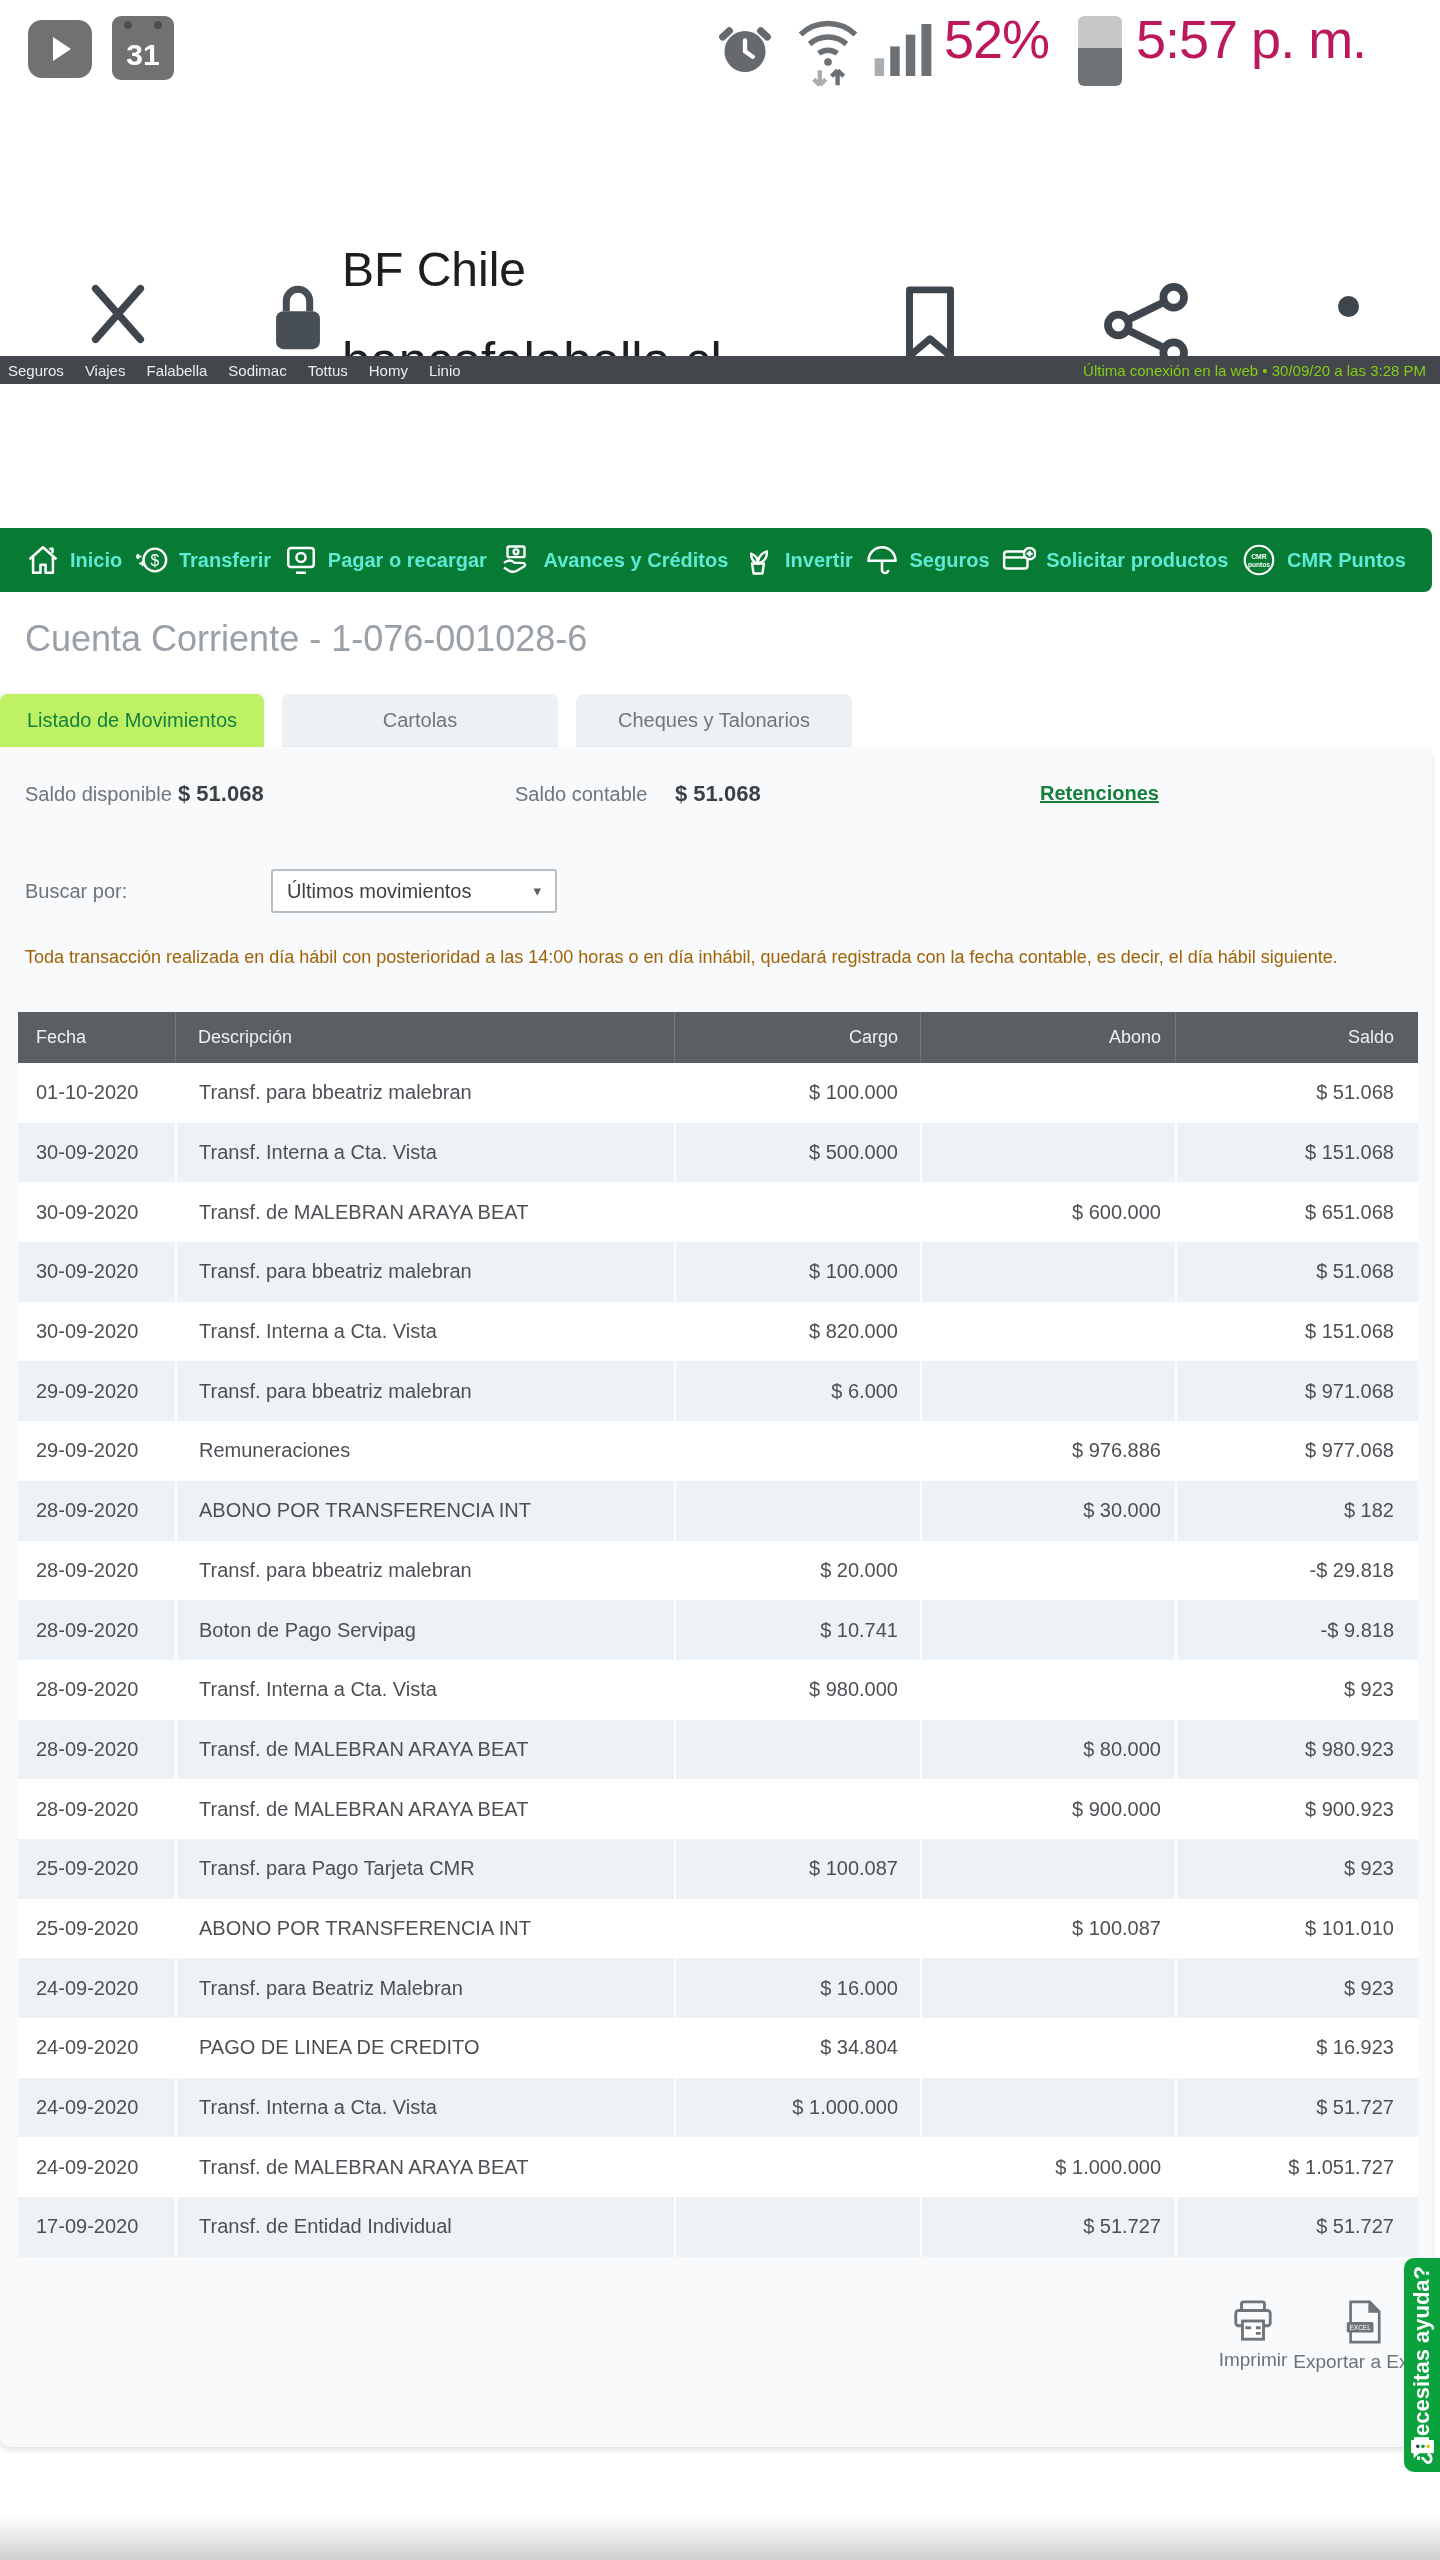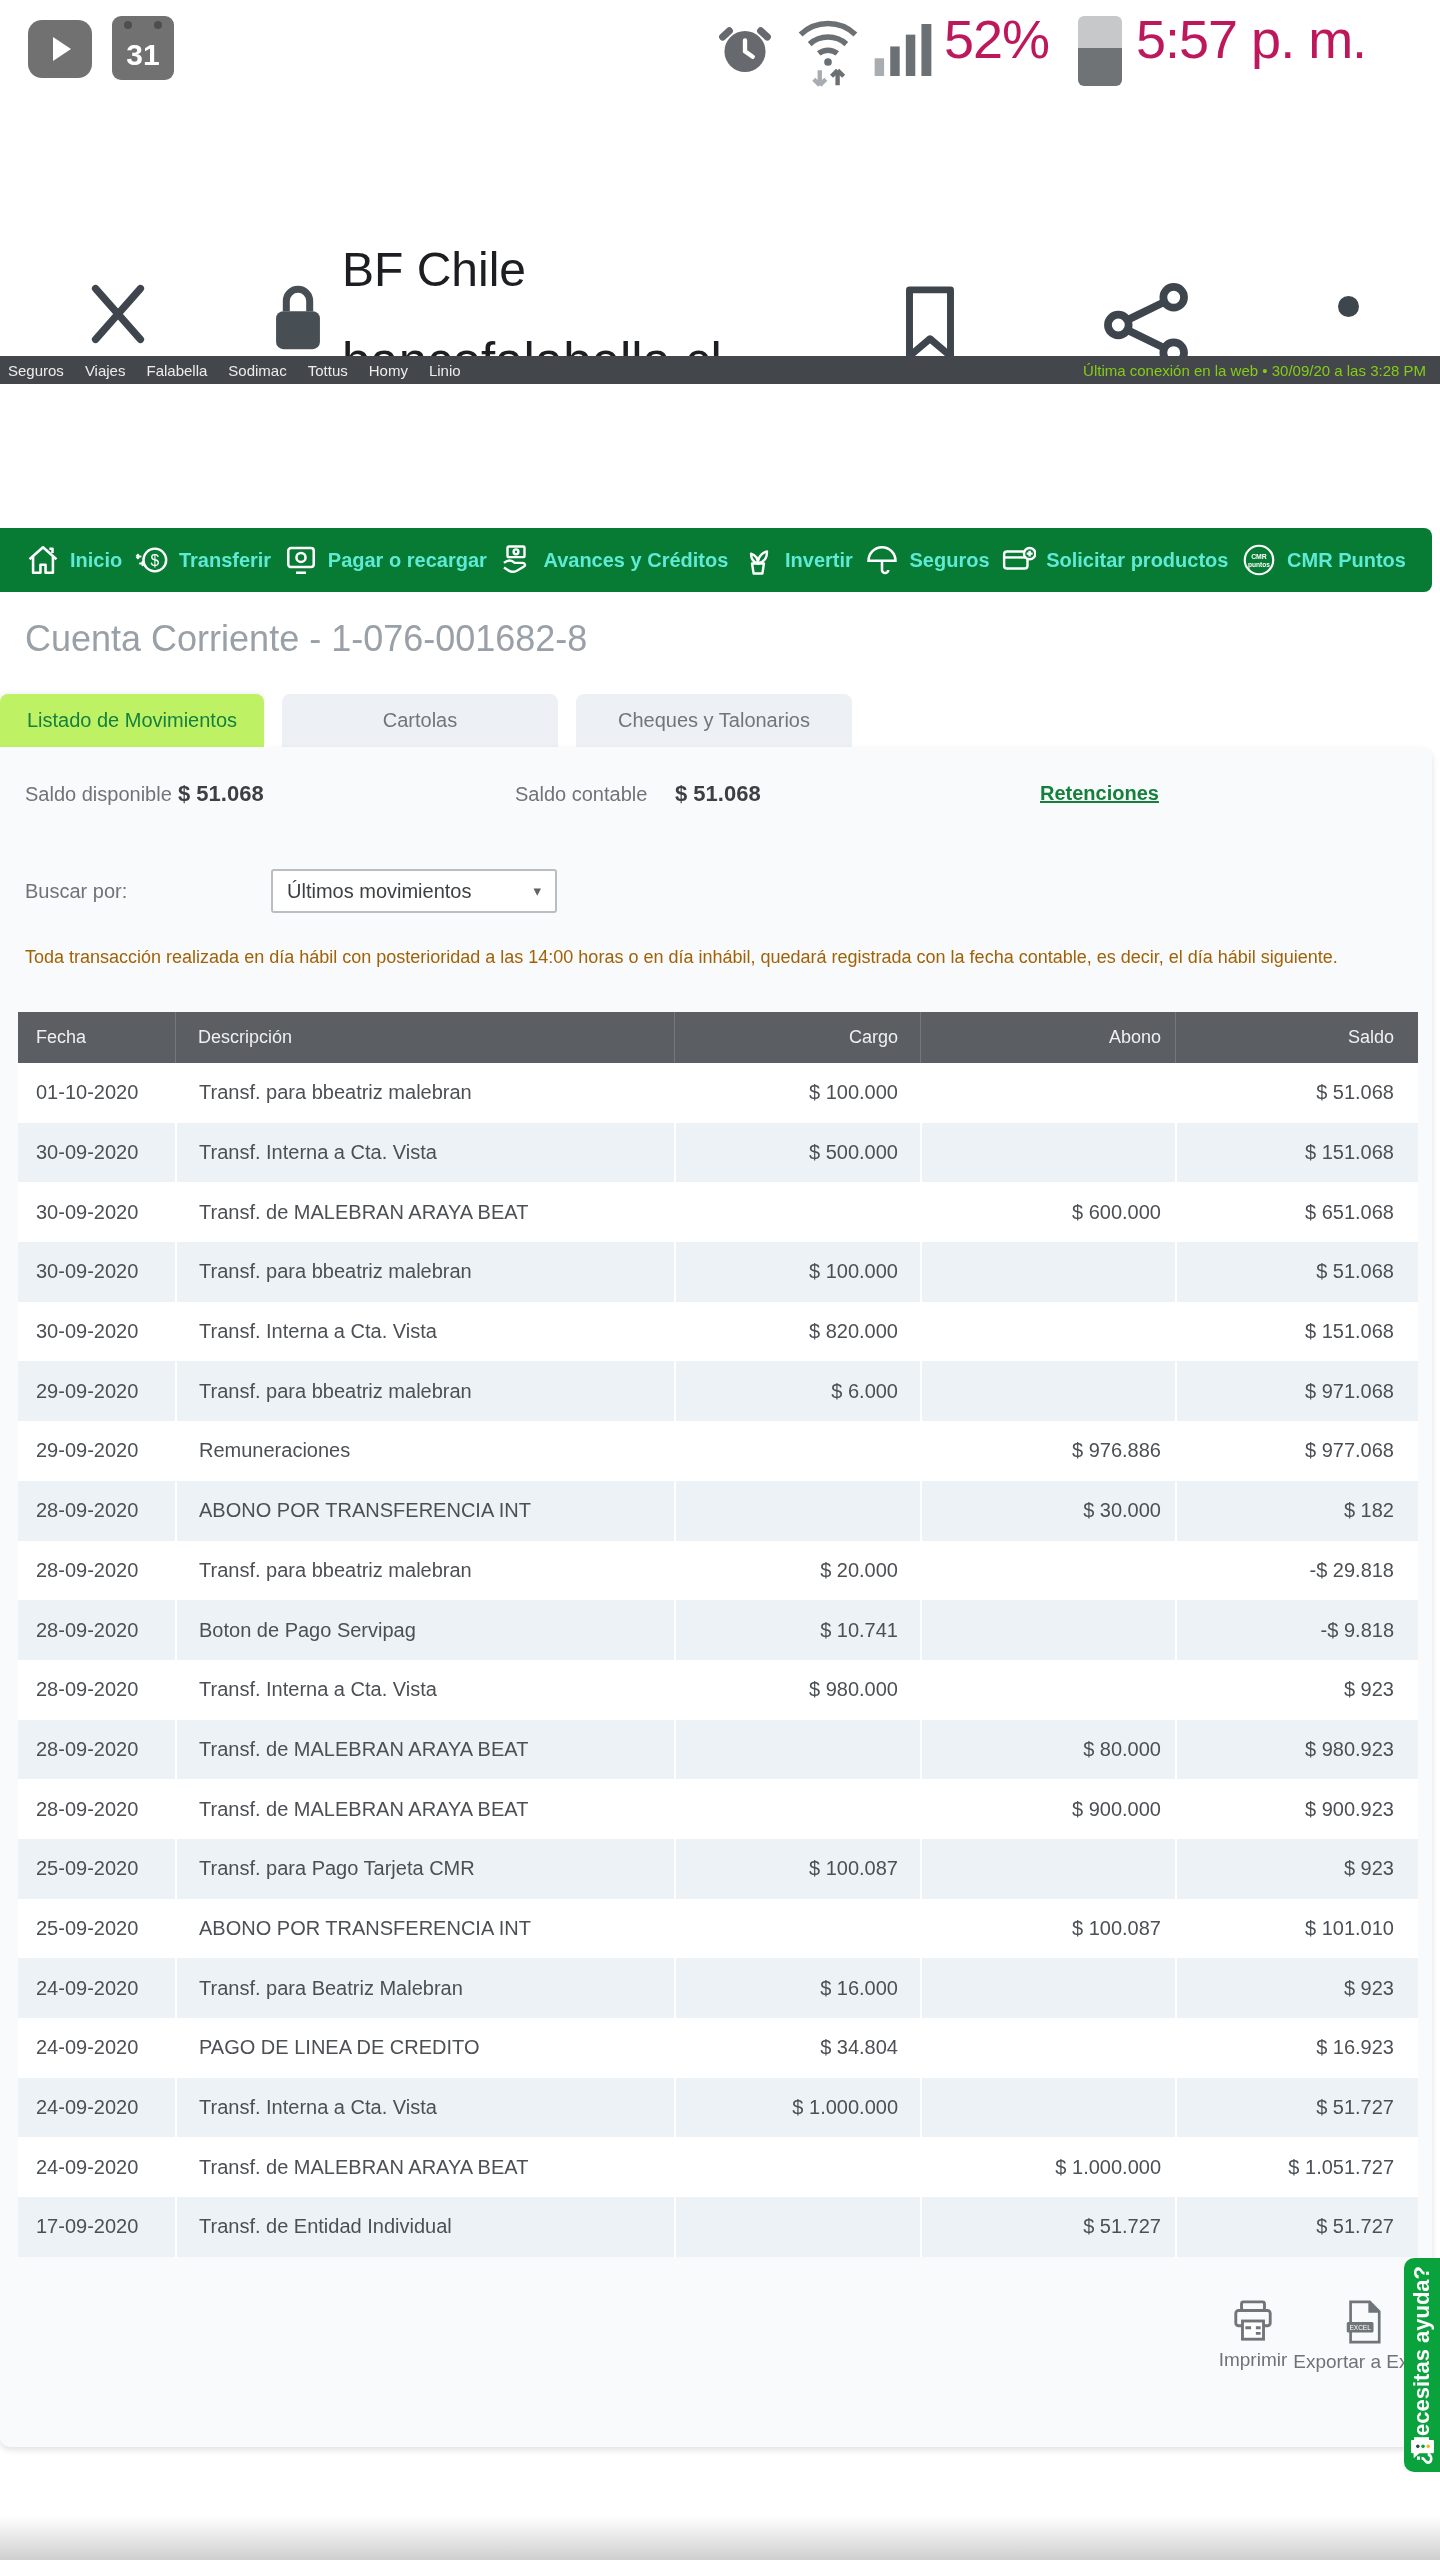--- a/index.html
+++ b/index.html
@@ -334,21 +334,21 @@
         <svg width="36" height="36" viewBox="0 0 24 24" fill="none" stroke="#fff" stroke-width="1.4">
           <circle cx="12" cy="12" r="9.5"></circle>
           <text x="12" y="11.2" font-size="4.6" fill="#fff" stroke="none" text-anchor="middle" font-weight="bold" font-family="sans-serif">CMR</text>
           <text x="12" y="16.6" font-size="4.4" fill="#fff" stroke="none" text-anchor="middle" font-weight="bold" font-family="sans-serif">puntos</text>
         </svg>
       </span>
       <span class="lbl">CMR Puntos</span>
     </div>
   </div>
 
-<div id="page-title">Cuenta Corriente - 1-076-001682-8</div>
+<div id="page-title">Cuenta Corriente - 1-076-001028-6</div>
 <div id="tabs">
     <div class="tab active">Listado de Movimientos</div>
     <div class="tab idle">Cartolas</div>
     <div class="tab idle">Cheques y Talonarios</div>
   </div>
 
 <div id="card">
   <div class="bal-row">
     <span class="bal-lab" style="left:25px;">Saldo disponible</span>
     <span class="bal-val" style="left:178px;">$ 51.068</span>

